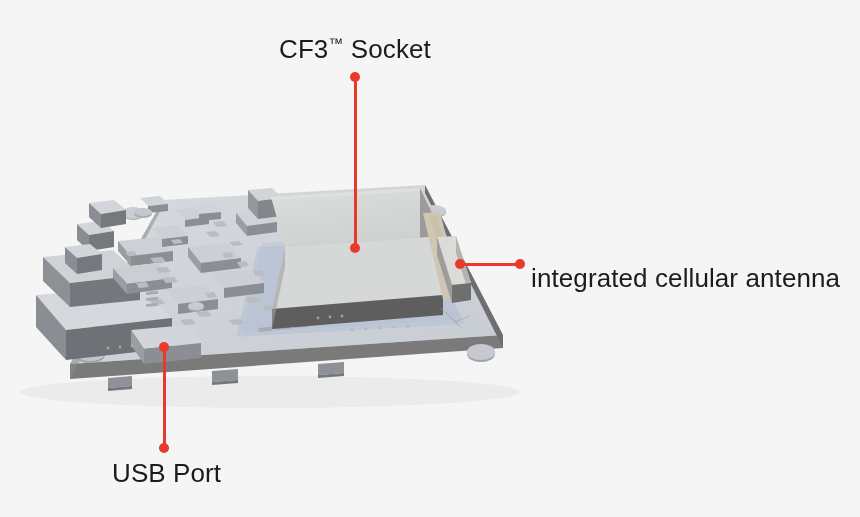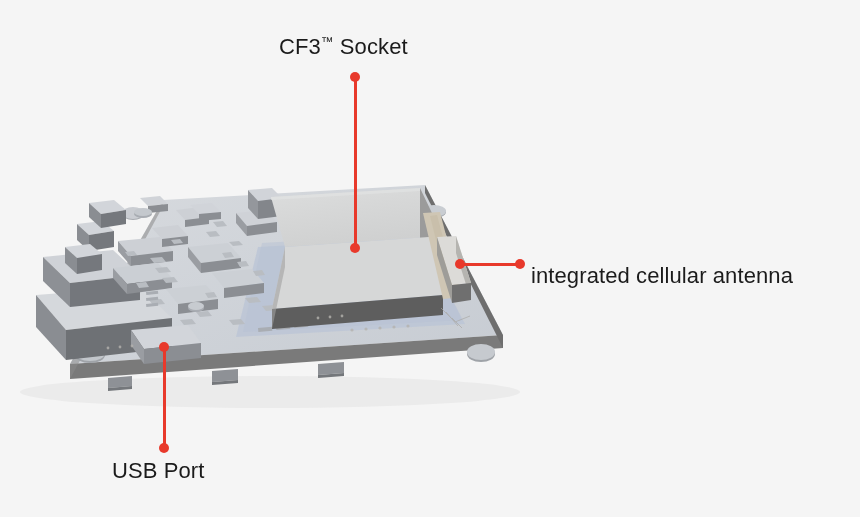--- a/index.html
+++ b/index.html
@@ -13,21 +13,21 @@
     height: 517px;
     background: #f5f5f5;
     overflow: hidden;
     font-family: "Liberation Sans", "DejaVu Sans", sans-serif;
   }
 
   
   .label {
     position: absolute;
     color: #1b1b1b;
-    font-size: 22px;
+    font-size: 26px;
     font-weight: 400;
     letter-spacing: 0.1px;
     white-space: nowrap;
     line-height: 1;
   }
   .label .tm {
     font-size: 0.58em;
     vertical-align: 0.62em;
     letter-spacing: 0;
   }

